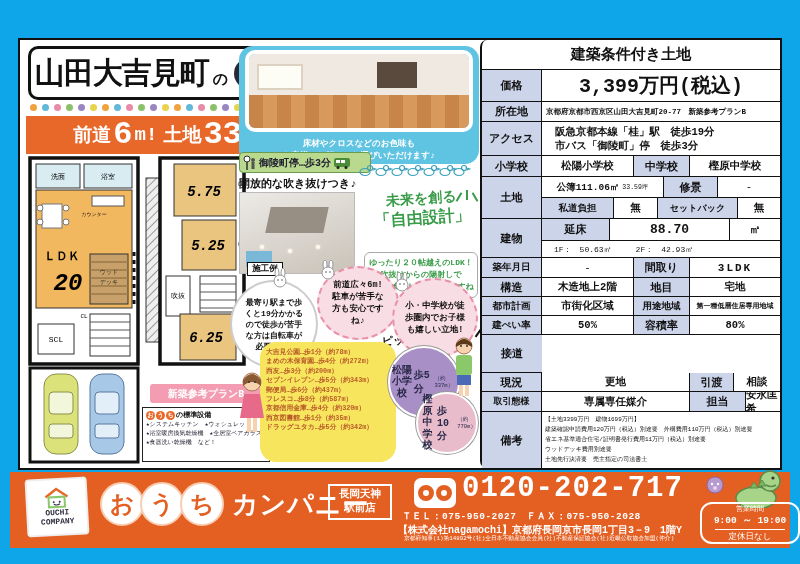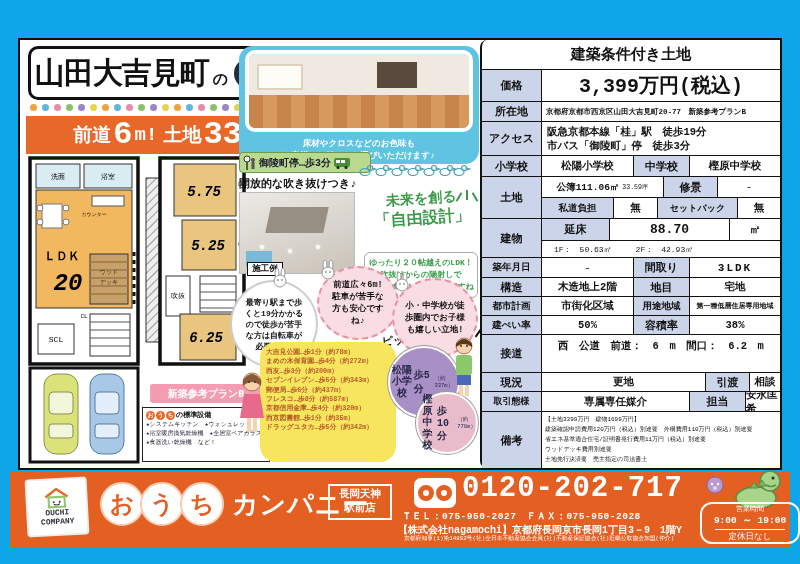--- a/index.html
+++ b/index.html
@@ -421,21 +421,21 @@
       <div class="trow" style="height:32px">
         <div class="c lab" style="width:60px">価格</div>
         <div class="c price-val">3,399万円(税込)</div>
       </div>
       <div class="trow" style="height:20px">
         <div class="c lab" style="width:60px">所在地</div>
         <div class="c small7 leftal" style="flex:1;font-weight:bold">京都府京都市西京区山田大吉見町20-77　新築参考プランB</div>
       </div>
       <div class="trow" style="height:34px">
         <div class="c lab" style="width:60px">アクセス</div>
-        <div class="c" style="flex:1;flex-direction:column;align-items:flex-start;justify-content:center;padding-left:5px">
+        <div class="c" style="flex:1;flex-direction:column;align-items:flex-start;justify-content:center;padding-left:13px">
           <div class="v10" style="font-weight:bold">阪急京都本線「桂」駅　徒歩19分</div>
           <div class="v10" style="font-weight:bold">市バス「御陵町」停　徒歩3分</div>
         </div>
       </div>
       <div class="trow" style="height:21px">
         <div class="c lab" style="width:60px">小学校</div>
         <div class="c v10" style="width:92px;font-weight:bold">松陽小学校</div>
         <div class="c lab" style="width:56px">中学校</div>
         <div class="c v10" style="flex:1;font-weight:bold">樫原中学校</div>
       </div>
@@ -488,29 +488,28 @@
       <div class="trow" style="height:19px">
         <div class="c lab" style="width:60px;font-size:9.5px">都市計画</div>
         <div class="c v10" style="width:92px;font-weight:bold">市街化区域</div>
         <div class="c lab" style="width:56px;font-size:9.5px">用途地域</div>
         <div class="c" style="flex:1;font-size:7px;font-weight:bold">第一種低層住居専用地域</div>
       </div>
       <div class="trow" style="height:19px">
         <div class="c lab" style="width:60px;font-size:9.5px">建ぺい率</div>
         <div class="c v10" style="width:92px;font-weight:bold">50%</div>
         <div class="c lab" style="width:56px">容積率</div>
-        <div class="c v10" style="flex:1;font-weight:bold">38%</div>
+        <div class="c v10" style="flex:1;font-weight:bold">80%</div>
       </div>
       <div class="trow" style="height:38px">
         <div class="c lab" style="width:60px">接道</div>
-        <div class="c v10" style="flex:1;align-items:flex-start;padding-top:4px;font-weight:bold">西　公道　前道：　6　m　間口：　6.2　m</div>
       </div>
       <div class="trow" style="height:19px">
         <div class="c lab" style="width:60px">現況</div>
-        <div class="c v10" style="width:164px;font-weight:bold">更地</div>
+        <div class="c v10" style="width:148px;font-weight:bold">更地</div>
         <div class="c lab" style="width:44px">引渡</div>
         <div class="c v10" style="flex:1;font-weight:bold">相談</div>
       </div>
       <div class="trow" style="height:20px">
         <div class="c lab" style="width:60px;font-size:9px">取引態様</div>
         <div class="c v10" style="width:148px;font-weight:bold">専属専任媒介</div>
         <div class="c lab" style="width:56px">担当</div>
         <div class="c v10" style="flex:1;font-weight:bold">安永匡希</div>
       </div>
       <div class="trow" style="flex:1">

